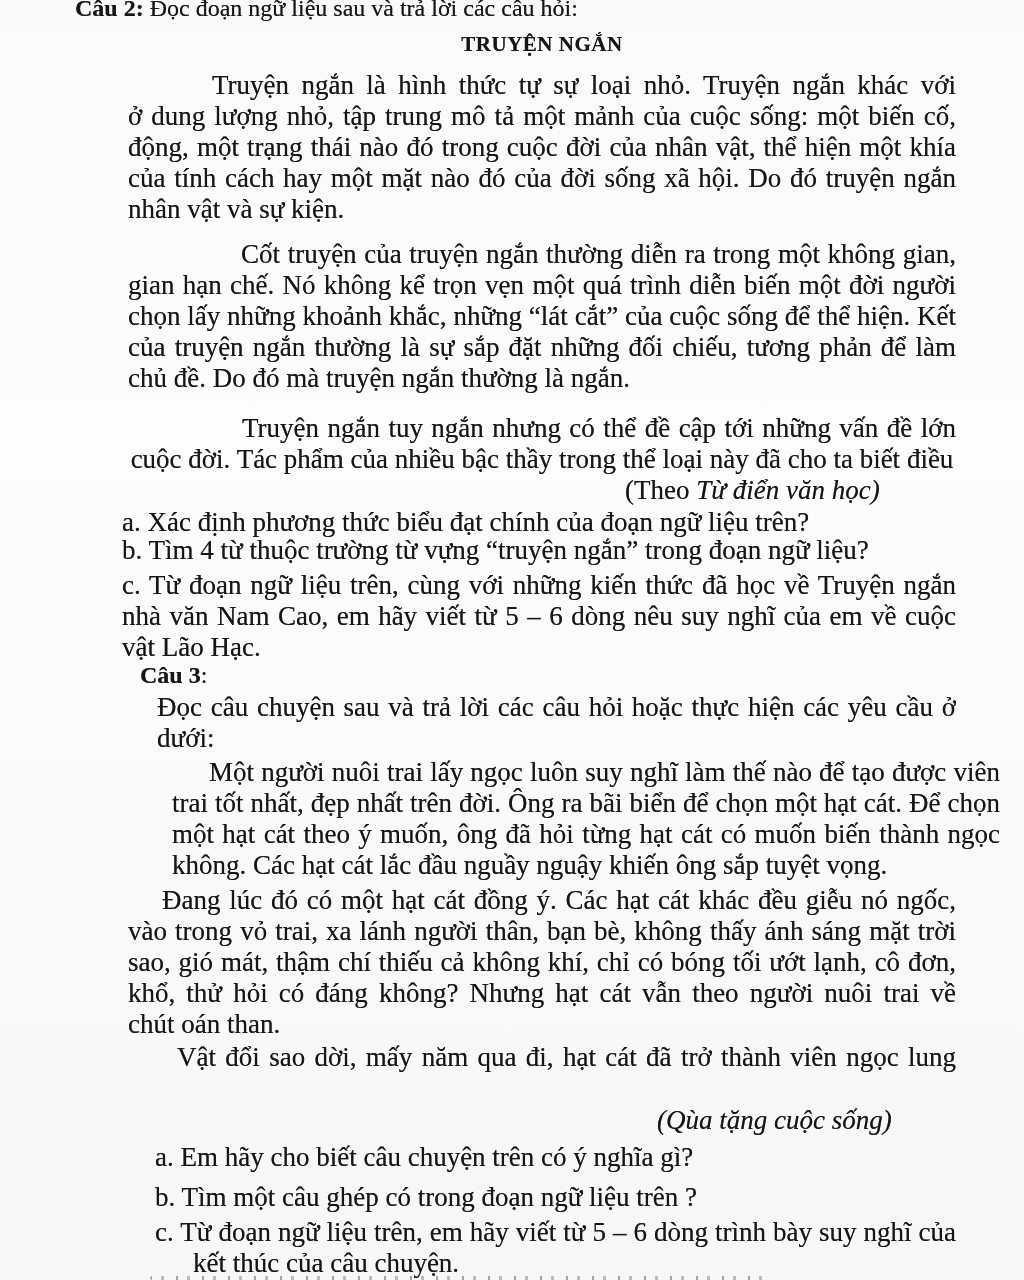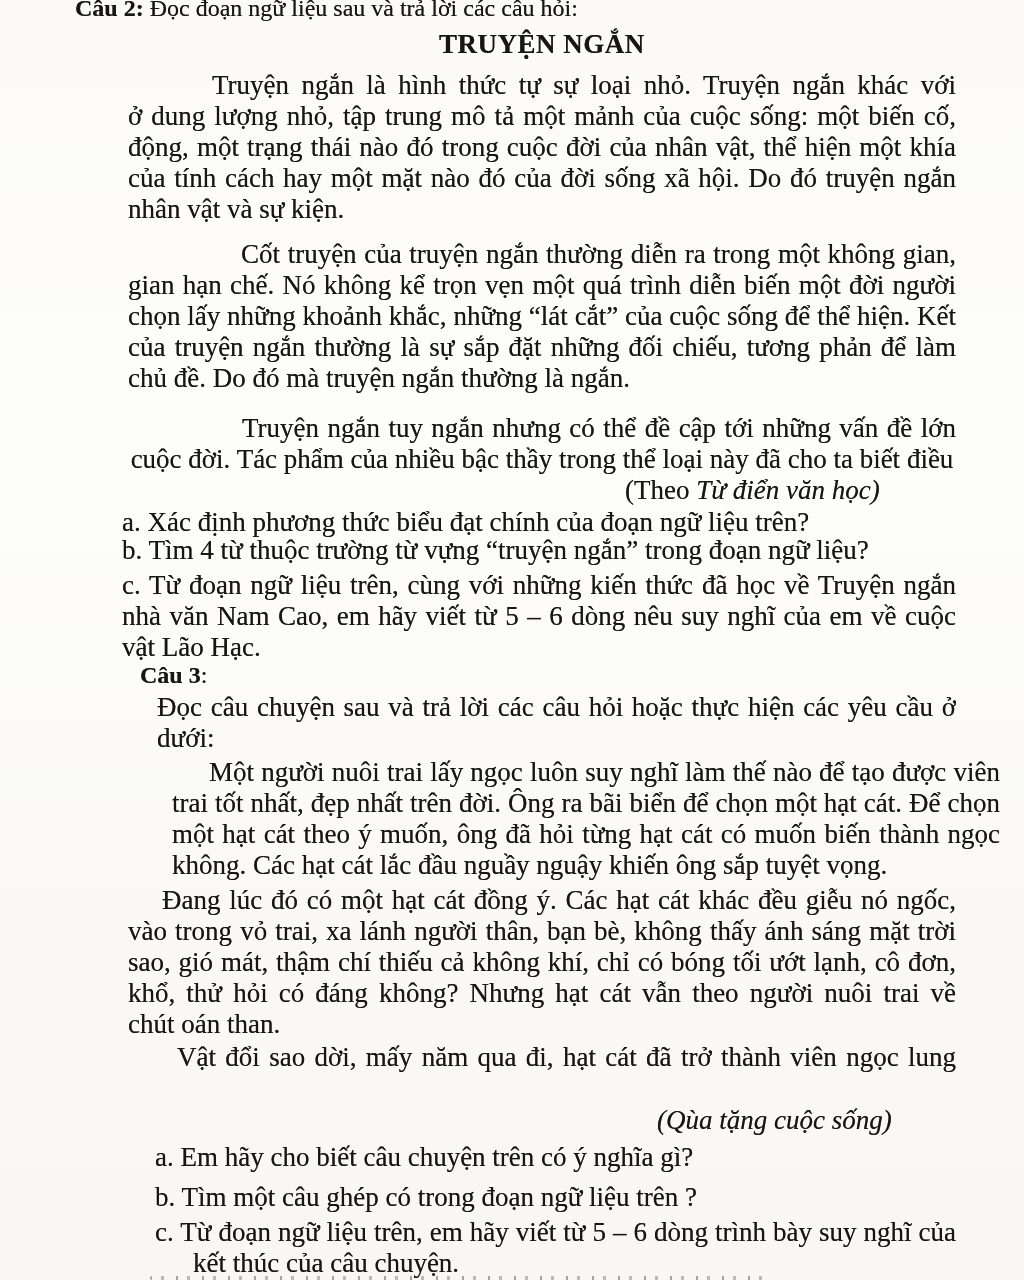--- a/index.html
+++ b/index.html
@@ -20,21 +20,21 @@
   
   .col{left:128px;width:828px;}
   .ind84{padding-left:84px;}
   .ind113{padding-left:113px;}
   .ind114{padding-left:114px;}
   .ind37{padding-left:37px;}
   .ind34{padding-left:34px;}
   .ind49{padding-left:49px;}
   .ind38{padding-left:38px;}
   #cau2-heading{left:75px;top:-7px;font-size:24px;}
-  #passage-title{left:128px;width:828px;top:29px;font-size:27px;text-align:center;font-weight:bold;letter-spacing:.5px;}
+  #passage-title{left:128px;width:828px;top:29px;font-size:21px;text-align:center;font-weight:bold;letter-spacing:.5px;}
   #p1{top:70px;}
   #p2{top:239px;}
   #p3{top:413px;font-family:Liberation Serif, serif;}
   #attr1{left:625px;top:475px;}
   #q2a{left:122px;top:507px;}
   #q2b{left:122px;top:535px;}
   #q2c{left:122px;width:834px;top:570px;}
   #cau3-heading{left:140px;top:660px;font-size:24px;}
   #intro{left:157px;width:799px;top:692px;}
   #s1{top:757px;margin-left:44px;}

